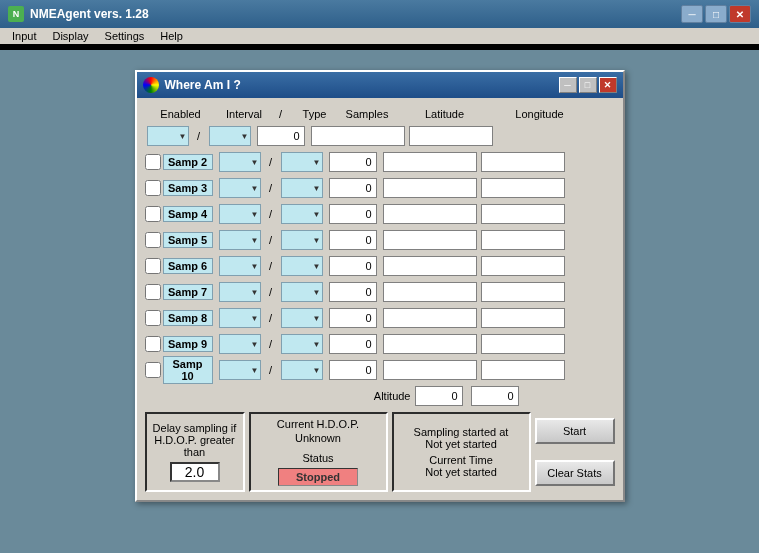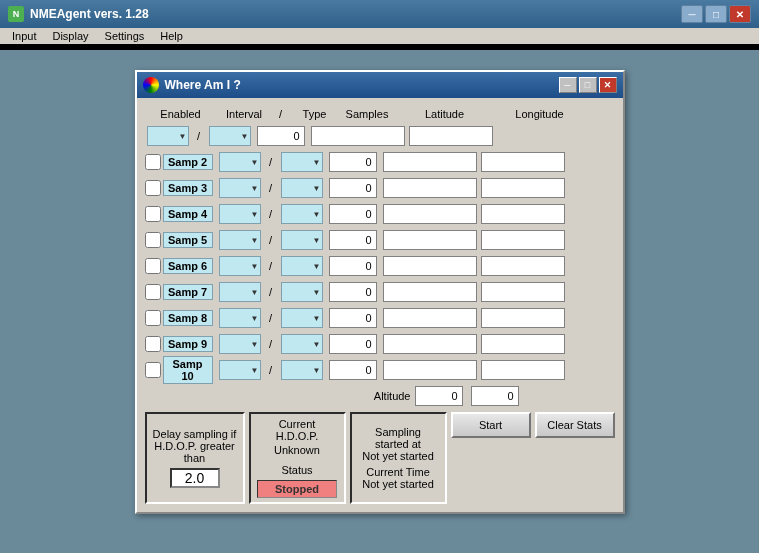--- a/index.html
+++ b/index.html
@@ -256,20 +256,21 @@
       border: 1px inset #888;
       padding: 2px 10px;
       font-size: 11px;
       font-weight: bold;
       color: #333;
       width: 80px;
       text-align: center;
     }
     .action-buttons {
       display: flex;
+      flex-direction: column;
       gap: 4px;
       justify-content: space-around;
     }
     .action-btn {
       width: 80px;
       height: 26px;
       background: linear-gradient(to bottom, #e8e8e8, #c8c8c8);
       border: 2px outset #c8c8c8;
       border-top-color: #fff;
       border-left-color: #fff;

